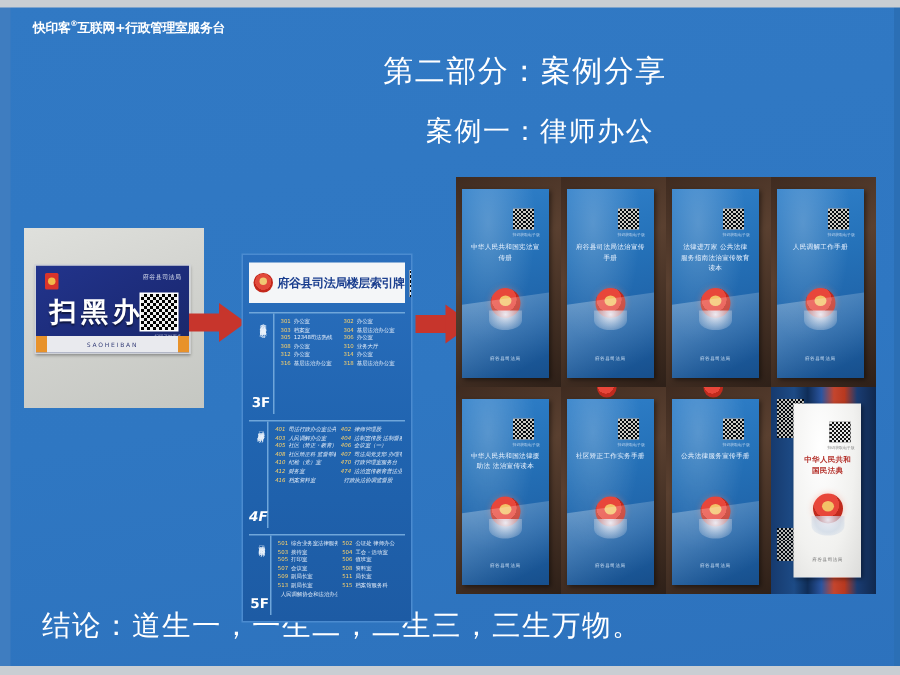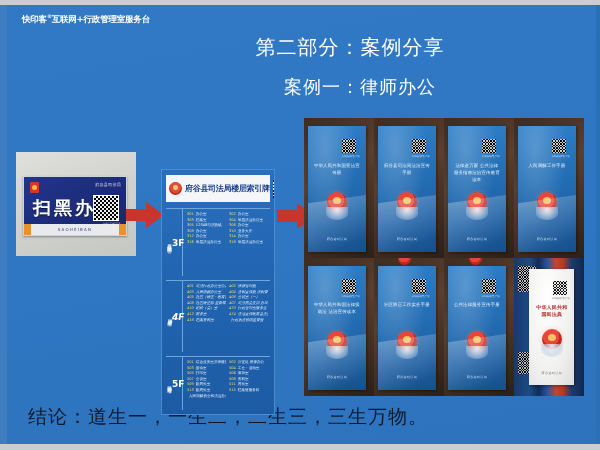--- a/index.html
+++ b/index.html
@@ -103,31 +103,31 @@
     width: 400px;
     text-align: center;
     color: #ffffff;
     font-size: 18px;
     letter-spacing: 1px;
     white-space: nowrap;
   }
   .conclusion {
     position: absolute;
     left: 28px; top: 404px;
-    color: #0f172a;
+    color: #ffffff;
     font-size: 19px;
     letter-spacing: 1px;
     white-space: nowrap;
   }
 
   
   .photo-wall {
     position: absolute;
     left: 16px; top: 152px;
-    width: 120px; height: 104px;
+    width: 120px; height: 120px;
     background: linear-gradient(160deg,#dfe0dc 0%, #d2d3cf 45%, #c5c7c2 100%);
     overflow: hidden;
   }
   .wall-sign {
     position: absolute;
     left: 7px; top: 24px;
     width: 102px; height: 58px;
     background: linear-gradient(150deg,#22348c 0%, #1c2b78 60%, #1a2868 100%);
     border: 1px solid #cfd2d8;
     box-shadow: 0 1px 2px rgba(0,0,0,.35);
@@ -253,21 +253,21 @@
     box-sizing: border-box;
     display: flex;
   }
   #floor-3 { top: 38px;  height: 68px; }
   #floor-4 { top: 110px; height: 72px; font-style: italic; }
   #floor-5 { top: 186px; height: 54px; }
   .floor-label {
     width: 17px;
     border-right: 1px solid #6fa6da;
     box-sizing: border-box;
-    display: flex; 
+    display: flex; flex-direction: column;
     align-items: center; justify-content: space-between;
     padding: 3px 0 2px 0;
   }
   .floor-label .vtext {
     writing-mode: vertical-rl;
     color: #eaf2fb; font-size: 4.6px;
     letter-spacing: .5px; line-height: 6px;
     text-align: center;
   }
   .floor-label .fnum {

